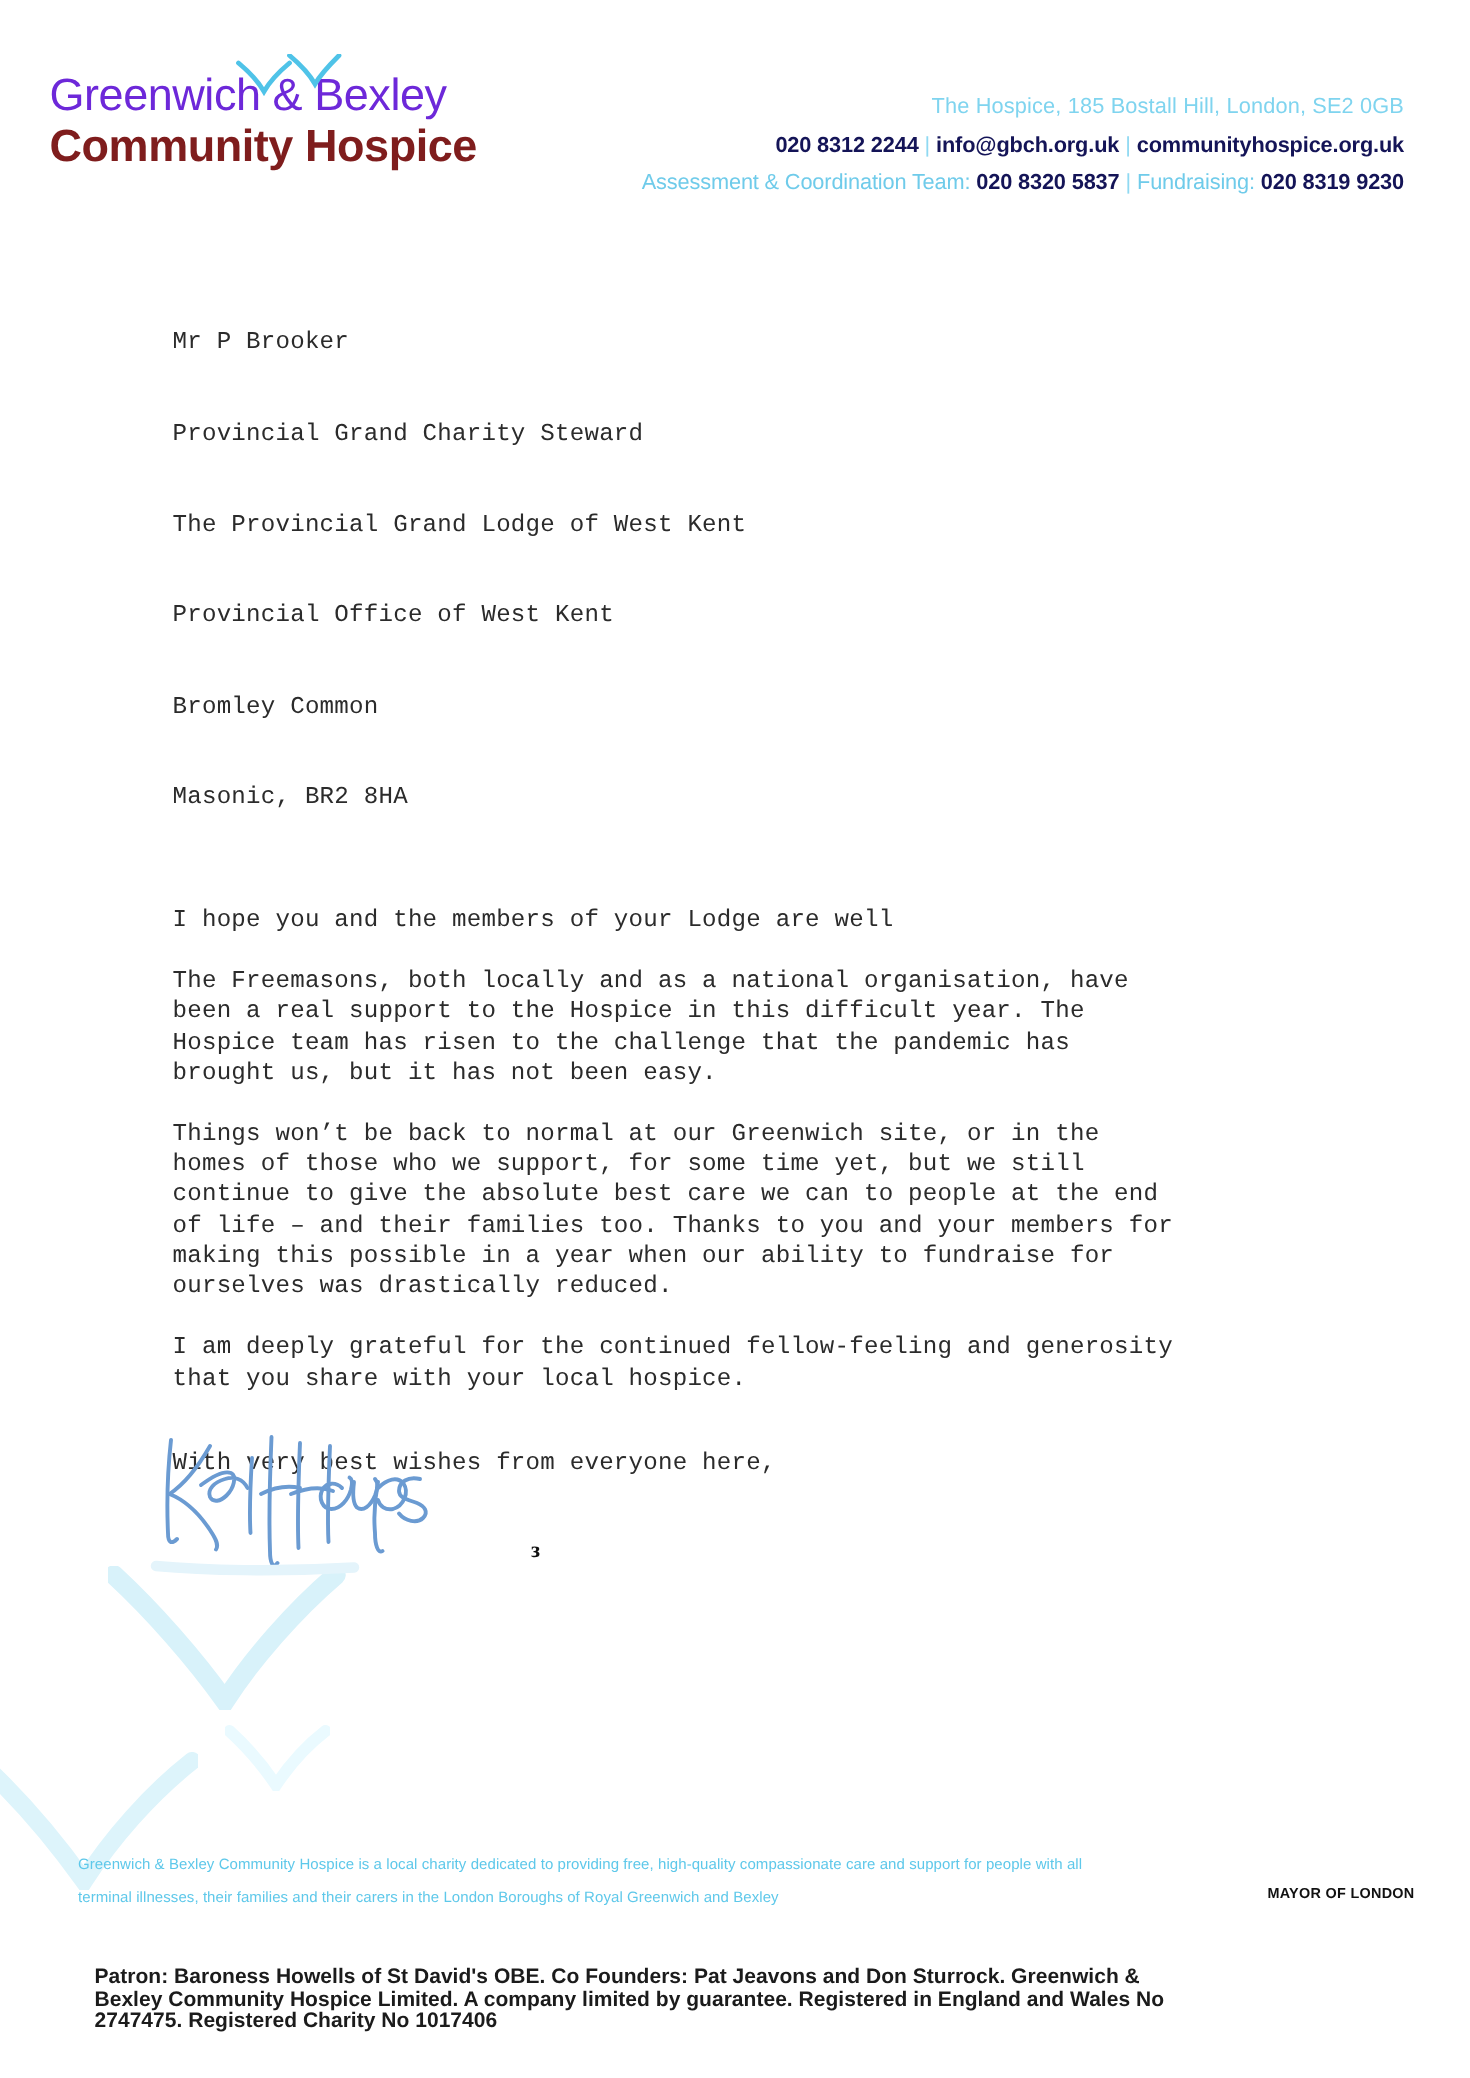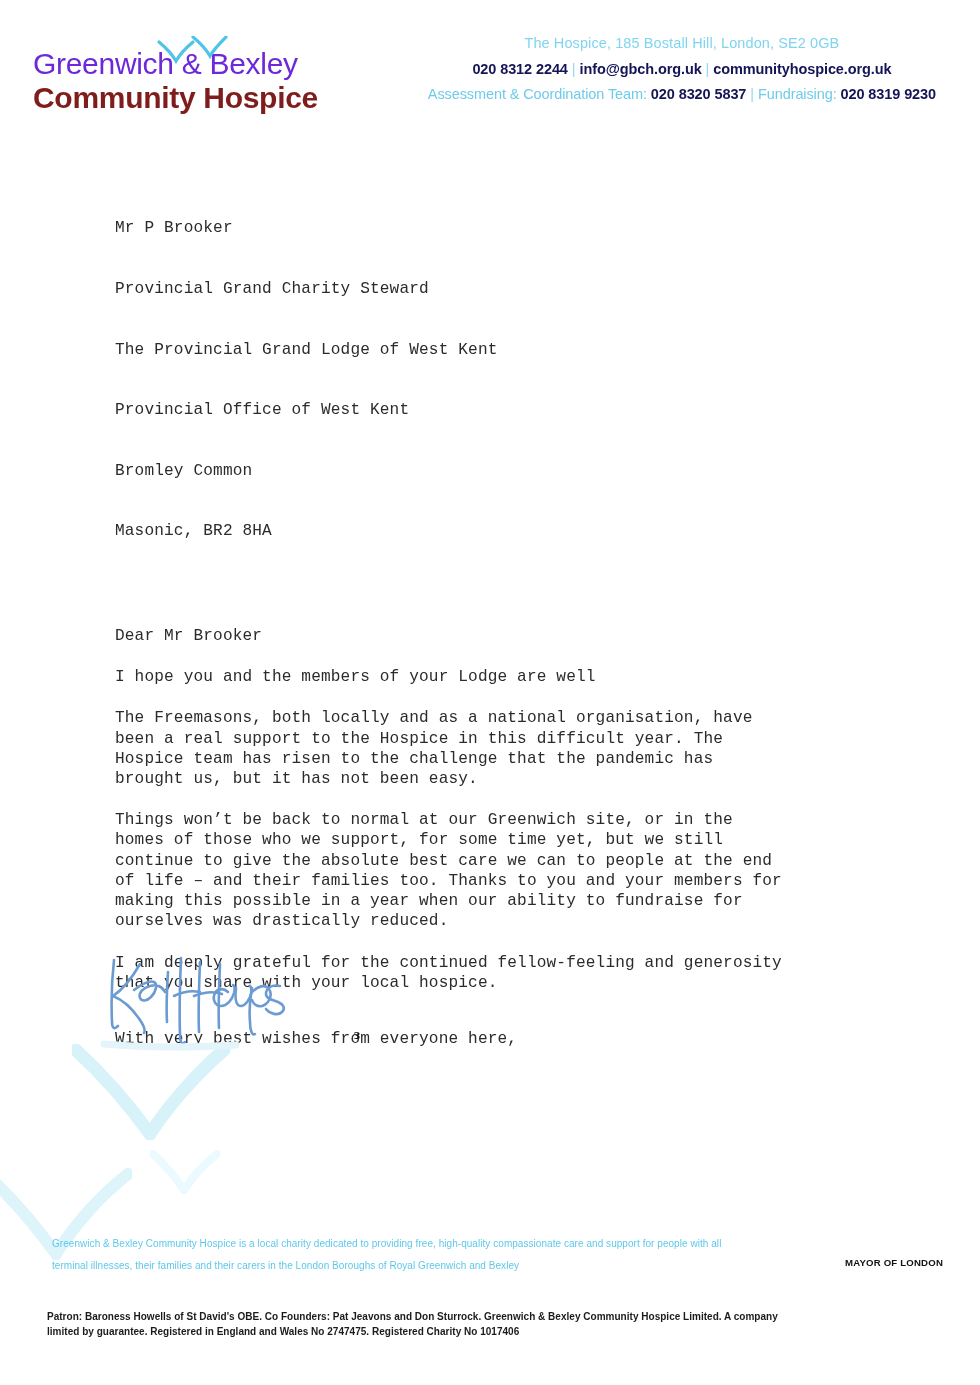--- a/index.html
+++ b/index.html
@@ -64,22 +64,22 @@
     letter-spacing: -0.3px;
     color: #7f1d1d;
     line-height: 1.08;
     margin-top: 2px;
     white-space: nowrap;
   }
 
   .contact {
     position: absolute;
     right: 44px;
-    top: 36px;
-    text-align: center;
+    top: 64px;
+    text-align: right;
     line-height: 1.0;
   }
   .contact-addr {
     font-size: 14.5px;
     color: #7fd4ef;
     letter-spacing: 0.1px;
     white-space: nowrap;
   }
   .contact-row2 {
     margin-top: 11px;
@@ -151,24 +151,24 @@
     left: 52px;
     top: 1233px;
     width: 700px;
     font-size: 10px;
     line-height: 21.5px;
     color: #5ec8ea;
     letter-spacing: 0.05px;
   }
   .footer-legal {
     position: absolute;
-    left: 47px;
+    left: 63px;
     top: 1310px;
     width: 740px;
-    font-size: 10px;
+    font-size: 14px;
     line-height: 14.5px;
     color: #1b1b1b;
     letter-spacing: 0.02px;
     font-weight: 600;
   }
 
   
   .badge-wrap {
     position: absolute;
     left: 842px;
@@ -269,21 +269,20 @@
     <div class="addr-block">
       <div>Mr P Brooker</div>
       <div>Provincial Grand Charity Steward</div>
       <div>The Provincial Grand Lodge of West Kent</div>
       <div>Provincial Office of West Kent</div>
       <div>Bromley Common</div>
       <div>Masonic, BR2 8HA</div>
     </div>
 
 
-    <div class="salutation">Dear Mr Brooker</div>
 
     <div class="para">I hope you and the members of your Lodge are well</div>
     <div class="para">The Freemasons, both locally and as a national organisation, have
 been a real support to the Hospice in this difficult year. The
 Hospice team has risen to the challenge that the pandemic has
 brought us, but it has not been easy.</div>
     <div class="para">Things won’t be back to normal at our Greenwich site, or in the
 homes of those who we support, for some time yet, but we still
 continue to give the absolute best care we can to people at the end
 of life – and their families too. Thanks to you and your members for

